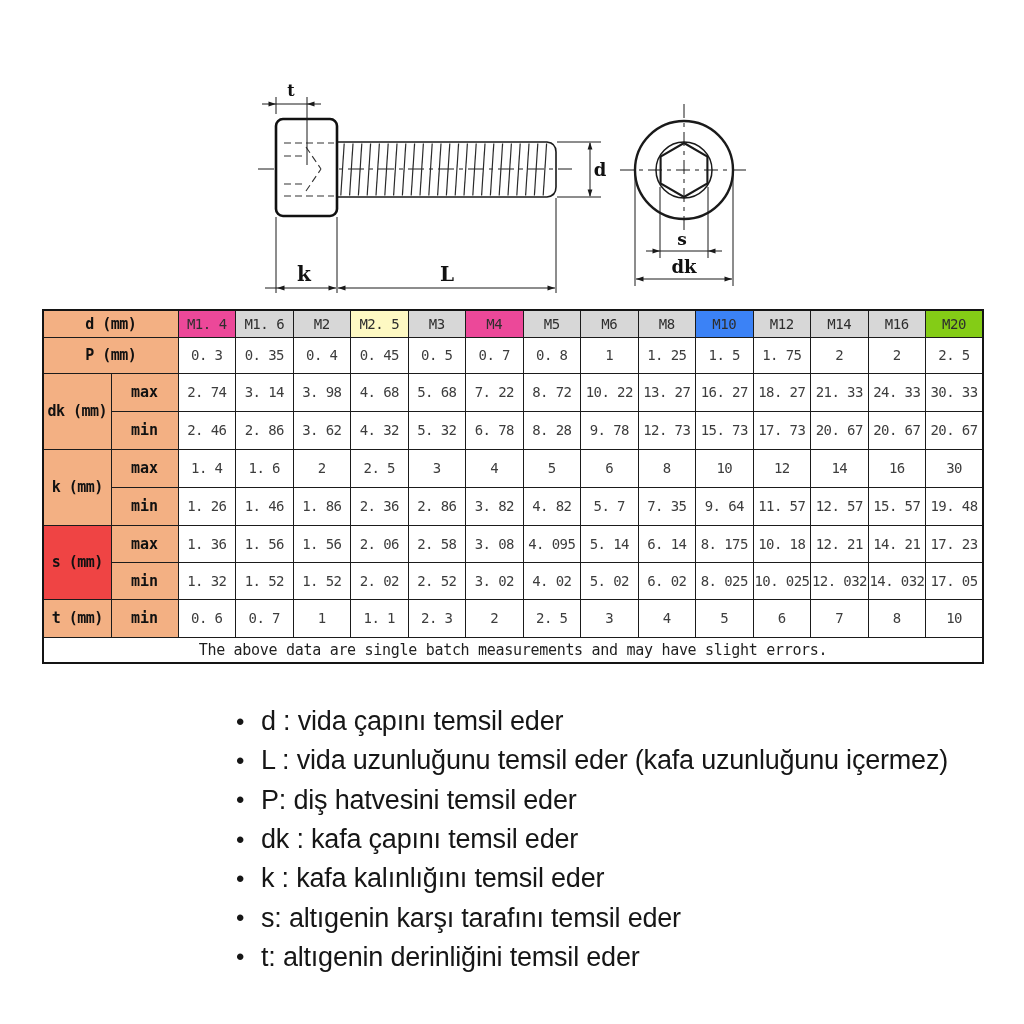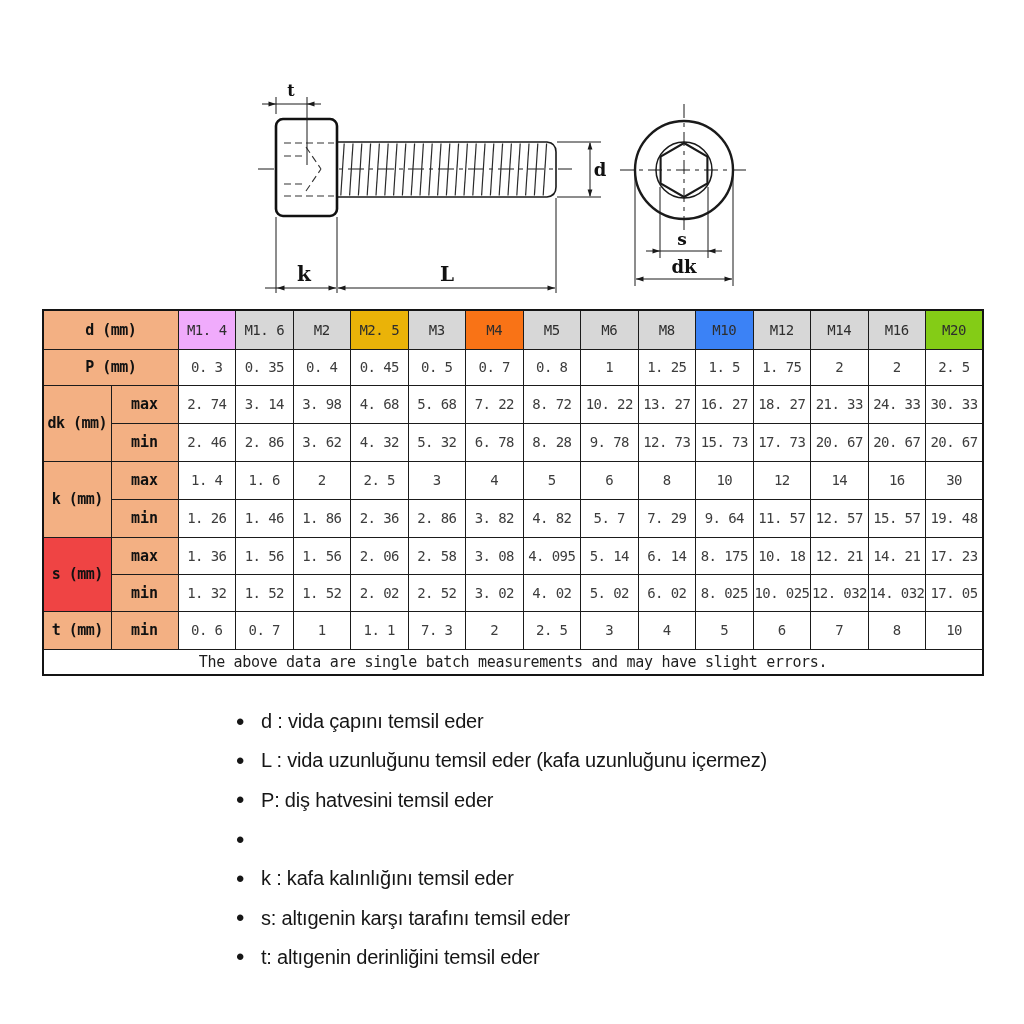--- a/index.html
+++ b/index.html
@@ -15,21 +15,21 @@
         font-family:"DejaVu Sans Mono",monospace;white-space:nowrap;overflow:hidden;}
   td.lab{font-size:15px;font-weight:bold;color:#111;letter-spacing:-0.5px;}
   td.sub{font-size:15px;font-weight:bold;color:#111;}
   td.size{font-size:14px;color:#2e2e2e;letter-spacing:-0.5px;}
   td.val{background:#ffffff;font-size:14px;color:#3d3d3d;letter-spacing:-0.6px;}
   td.foot{background:#ffffff;font-size:15px;color:#1e1e1e;letter-spacing:-0.3px;margin-left:13px;}
   
   ul.legend{position:absolute;left:236px;top:702px;margin:0;padding:0;list-style:none;}
   ul.legend li{display:flex;align-items:center;height:39.3px;color:#161616;}
   ul.legend .dot{width:25px;font-size:24px;line-height:1;color:#161616;flex:none;}
-  ul.legend .txt{font-size:20px;letter-spacing:-0.2px;}
+  ul.legend .txt{font-size:27px;letter-spacing:-0.2px;}
 </style>
 </head>
 <body>
 
 <div class="page">
 
   <svg class="drawing" viewBox="248 82 520 222" xmlns="http://www.w3.org/2000/svg">
 
     <g stroke="#1a1a1a" fill="none">
 
@@ -135,28 +135,28 @@
   </svg>
 
   <div class="tablewrap">
     <table class="spec">
       <colgroup>
         <col style="width:68px">
           <col style="width:67px">
         <col span="14" style="width:57.5px">
       </colgroup>
       <tbody>
-        <tr style="height:39px">
+        <tr style="height:27px">
           <td class="lab" colspan="2" style="background: rgb(243, 176, 131);">d (mm)</td>
-        <td class="size" style="background: #f0abfc; margin-left: 48px;">M1. 4</td>
+        <td class="size" style="background: #ec4899; margin-left: 48px;">M1. 4</td>
             <td class="size" style="background: rgb(215, 215, 215);">M1. 6</td>
             <td class="size" style="background: rgb(215, 215, 215);">M2</td>
-            <td class="size" style="background: #eab308;">M2. 5</td>
+            <td class="size" style="background: #fef9c3;">M2. 5</td>
             <td class="size" style="background: rgb(215, 215, 215);">M3</td>
-            <td class="size" style="background: #f97316;">M4</td>
+            <td class="size" style="background: #ec4899;">M4</td>
             <td class="size" style="background: rgb(215, 215, 215);">M5</td>
             <td class="size" style="background: rgb(215, 215, 215);">M6</td>
             <td class="size" style="background: rgb(215, 215, 215);">M8</td>
             <td class="size" style="background: #3b82f6;">M10</td>
             <td class="size" style="background: rgb(215, 215, 215);">M12</td>
             <td class="size" style="background: rgb(215, 215, 215);">M14</td>
             <td class="size" style="background: rgb(215, 215, 215);">M16</td>
             <td class="size" style="background: #84cc16;">M20</td>
           </tr>
         <tr style="height:36px">
@@ -232,21 +232,21 @@
         <tr style="height:38px">
           <td class="sub" style="background: rgb(243, 176, 131);">min</td>
         <td class="val">1. 26</td>
             <td class="val">1. 46</td>
             <td class="val">1. 86</td>
             <td class="val">2. 36</td>
             <td class="val">2. 86</td>
             <td class="val">3. 82</td>
             <td class="val">4. 82</td>
             <td class="val">5. 7</td>
-            <td class="val">7. 29</td>
+            <td class="val">7. 35</td>
             <td class="val">9. 64</td>
             <td class="val">11. 57</td>
             <td class="val">12. 57</td>
             <td class="val">15. 57</td>
             <td class="val">19. 48</td>
           </tr>
         <tr style="height:37px">
           <td class="lab" rowspan="2" style="background: #ef4444; margin-top: 44px;">s (mm)</td>
           <td class="sub" style="background: rgb(243, 176, 131);">max</td>
         <td class="val">1. 36</td>
@@ -281,21 +281,21 @@
             <td class="val">14. 032</td>
             <td class="val">17. 05</td>
           </tr>
         <tr style="height:38px">
           <td class="lab" style="background: rgb(243, 176, 131);">t (mm)</td>
           <td class="sub" style="background: rgb(243, 176, 131);">min</td>
         <td class="val">0. 6</td>
             <td class="val">0. 7</td>
             <td class="val">1</td>
             <td class="val">1. 1</td>
-            <td class="val">7. 3</td>
+            <td class="val">2. 3</td>
             <td class="val">2</td>
             <td class="val">2. 5</td>
             <td class="val">3</td>
             <td class="val">4</td>
             <td class="val">5</td>
             <td class="val">6</td>
             <td class="val">7</td>
             <td class="val">8</td>
             <td class="val">10</td>
           </tr>
@@ -314,20 +314,21 @@
     <li>
         <span class="dot">•</span>
         <span class="txt">L : vida uzunluğunu temsil eder (kafa uzunluğunu içermez)</span>
       </li>
     <li>
         <span class="dot">•</span>
         <span class="txt">P: diş hatvesini temsil eder</span>
       </li>
     <li>
         <span class="dot">•</span>
+        <span class="txt">dk : kafa çapını temsil eder</span>
       </li>
     <li>
         <span class="dot">•</span>
         <span class="txt">k : kafa kalınlığını temsil eder</span>
       </li>
     <li>
         <span class="dot">•</span>
         <span class="txt">s: altıgenin karşı tarafını temsil eder</span>
       </li>
     <li>

